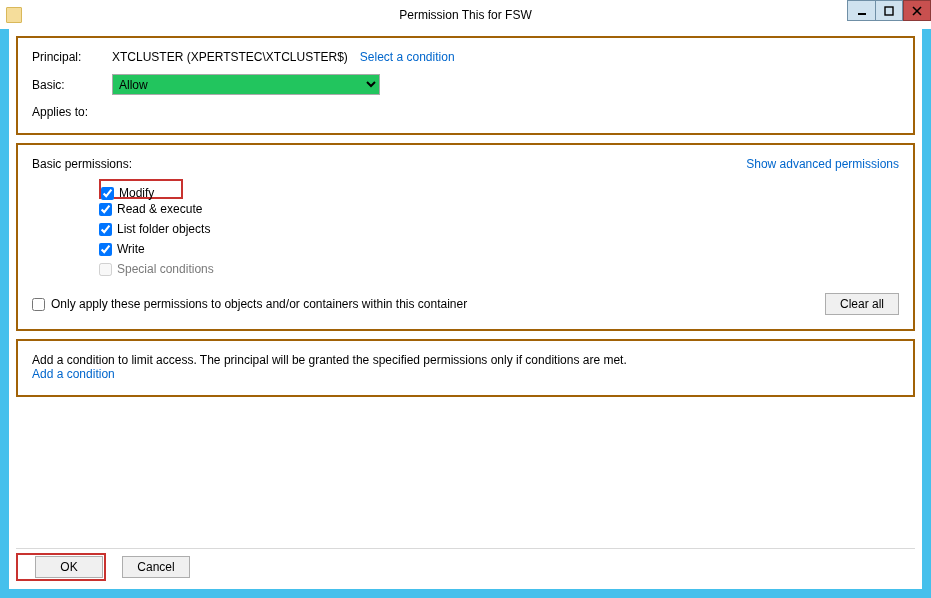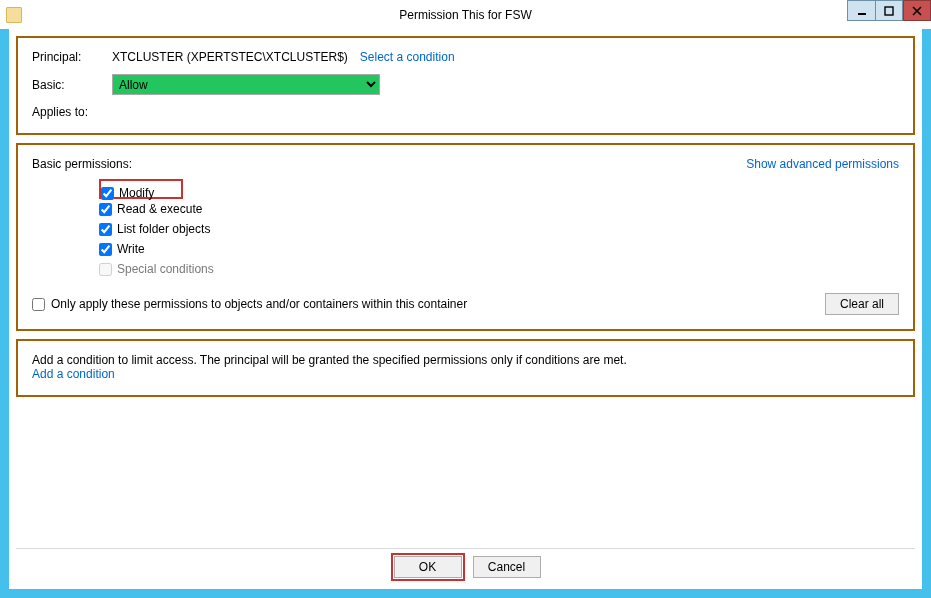--- a/index.html
+++ b/index.html
@@ -33,25 +33,25 @@
   .perm-list { padding-left:67px; }
   .perm-item { display:flex; align-items:center; height:20px; }
   .perm-item input[type=checkbox] { width:13px; height:13px; margin:0 5px 0 0; }
   .perm-item.disabled { color:#7a7a7a; }
   .perm-item.highlight { border:2px solid #c8322f; padding:8px 4px 0 0; width:84px; height:20px; }
 
   .only-apply-row { display:flex; justify-content:space-between; align-items:center; margin-top:14px; }
   .only-apply { display:flex; align-items:center; }
   .only-apply input { width:13px; height:13px; margin:0 6px 0 0; }
 
-  button.btn { height:22px; padding:0 14px; border:1px solid #adadad; background:#f0f0f0; font-family:inherit; font-size:12px; cursor:pointer; }
+  button.btn { height:22px; padding:0 14px; border:1px solid #adadad; background:#f0f0f0; font-family:inherit; font-size:12px; cursor:pointer;margin-left:16px; }
   button.btn.wide { min-width:68px; }
   .btn-highlight { border:2px solid #c8322f; padding:1px; display:inline-block; }
 
-  .footer { position:absolute; left:7px; right:7px; bottom:8px; display:flex; justify-content:center; gap:8px; align-items:center; }
+  .footer { position:absolute; left:7px; right:7px; bottom:8px; display:flex; justify-content:flex-start; align-items:center; }
   .footer-sep { position:absolute; left:7px; right:7px; bottom:40px; height:1px; background:#d9d9d9; }
 
   .cond-text { }
 </style>
 </head>
 <body>
 
 <div class="titlebar">
   <div class="icon"></div>
   <div class="title">Permission This for FSW</div>

